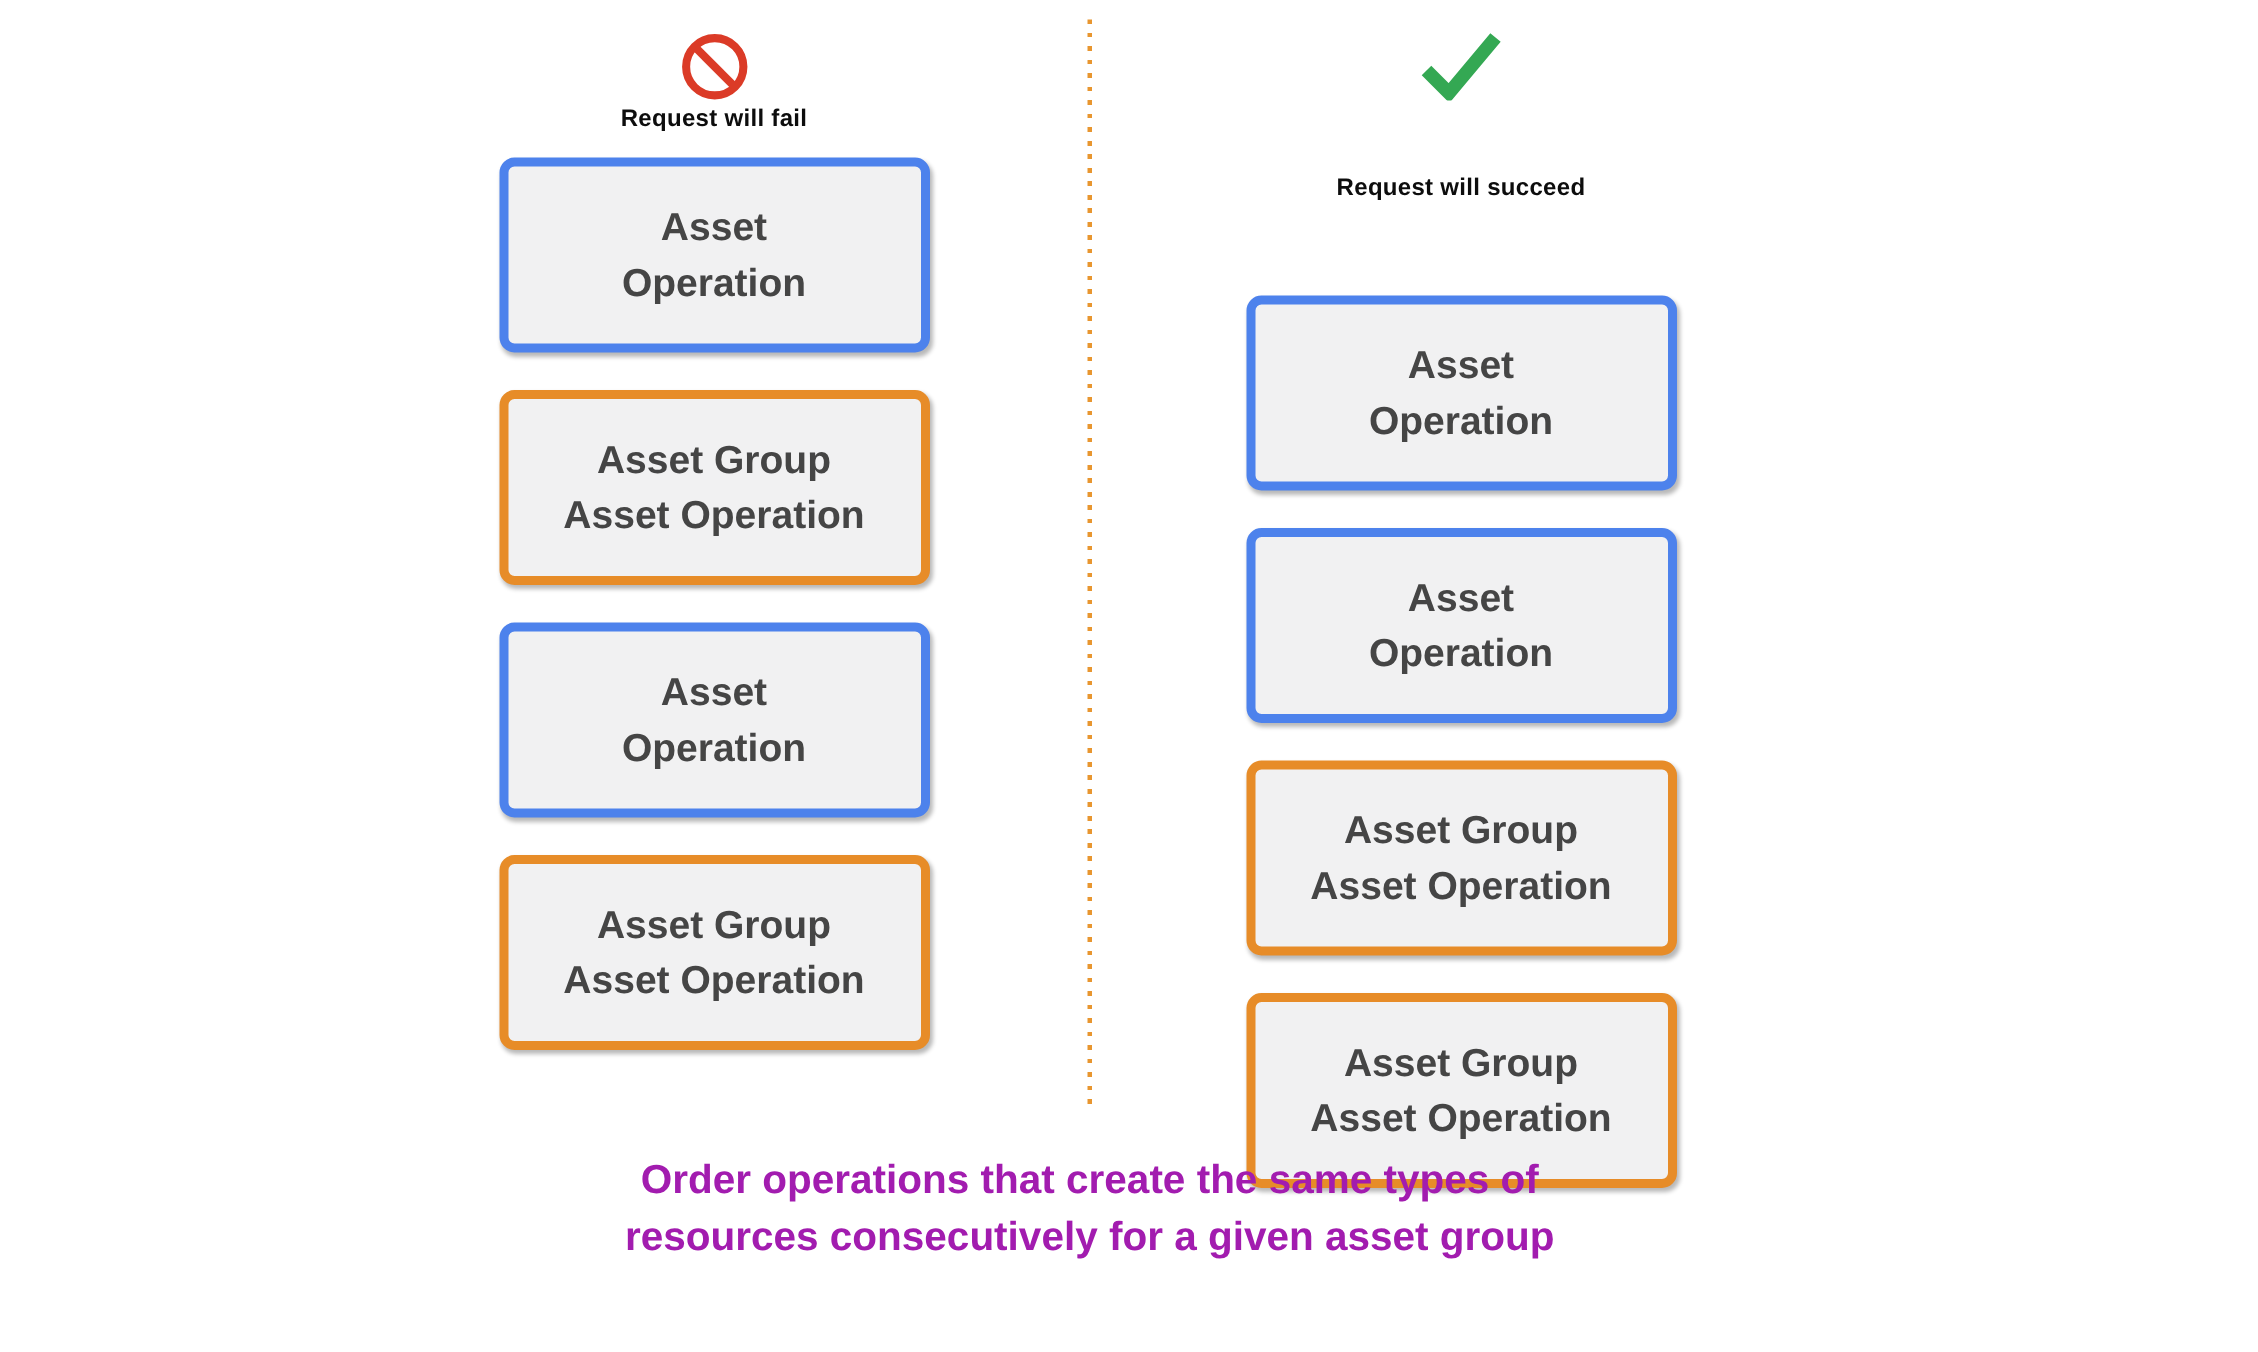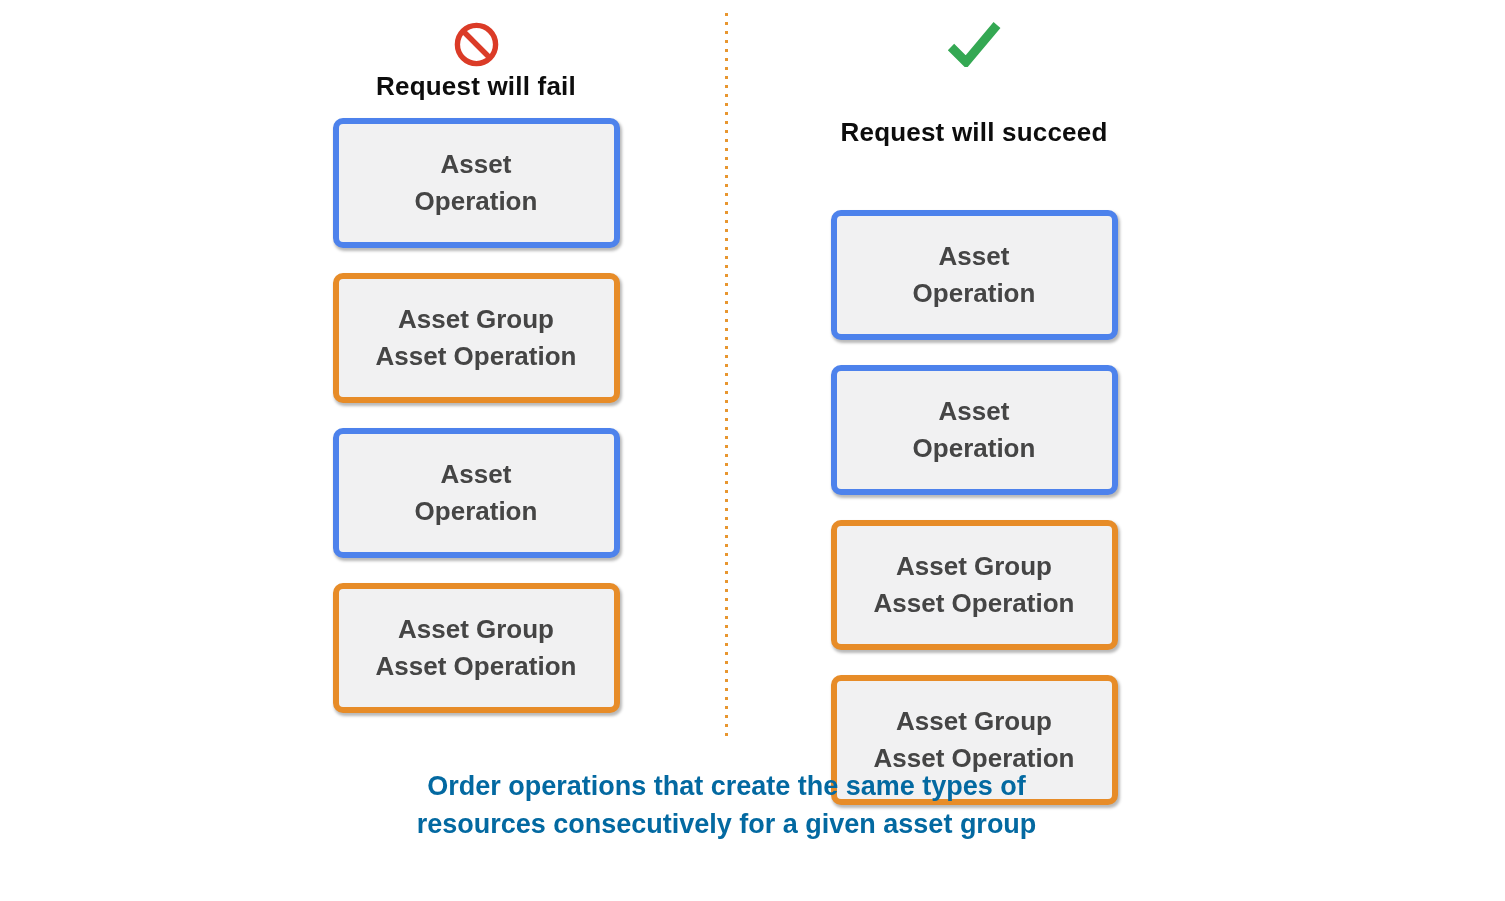--- a/index.html
+++ b/index.html
@@ -38,21 +38,21 @@
   .column-left  { left: 326px; }
   .column-right { left: 824px; gap: 46px; }
 
   .icon-wrap {
     height: 48px;
     display: flex;
     align-items: center;
     justify-content: center;
   }
   .col-title {
-    font-size: 26px;
+    font-size: 16px;
     font-weight: 700;
     color: #0D0D0D;
     letter-spacing: 0.2px;
     margin-top: 3px;
     white-space: nowrap;
   }
 
   .boxes { margin-top: 16px; display: flex; flex-direction: column; }
 
   .box {
@@ -77,21 +77,21 @@
 
   .caption {
     position: absolute;
     top: 767px;
     left: 0;
     width: 1453px;
     text-align: center;
     font-size: 27px;
     line-height: 38px;
     font-weight: 700;
-    color: #0369a1;
+    color: #a21caf;
     white-space: pre-line;
   }
 </style>
 </head>
 <body>
 
 <div class="canvas">
 
   <div class="divider"></div>
 

